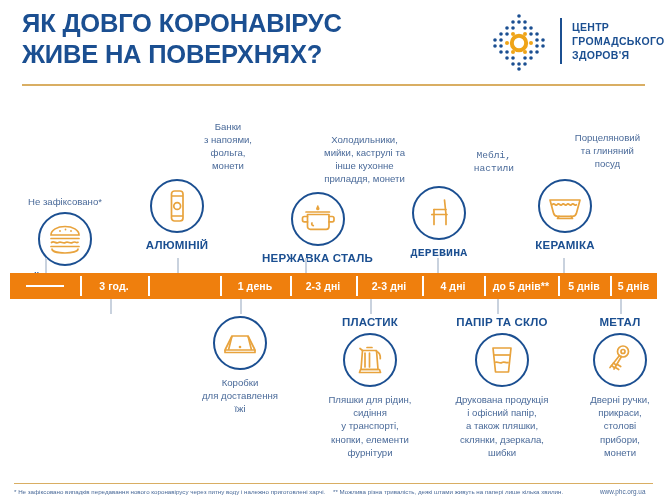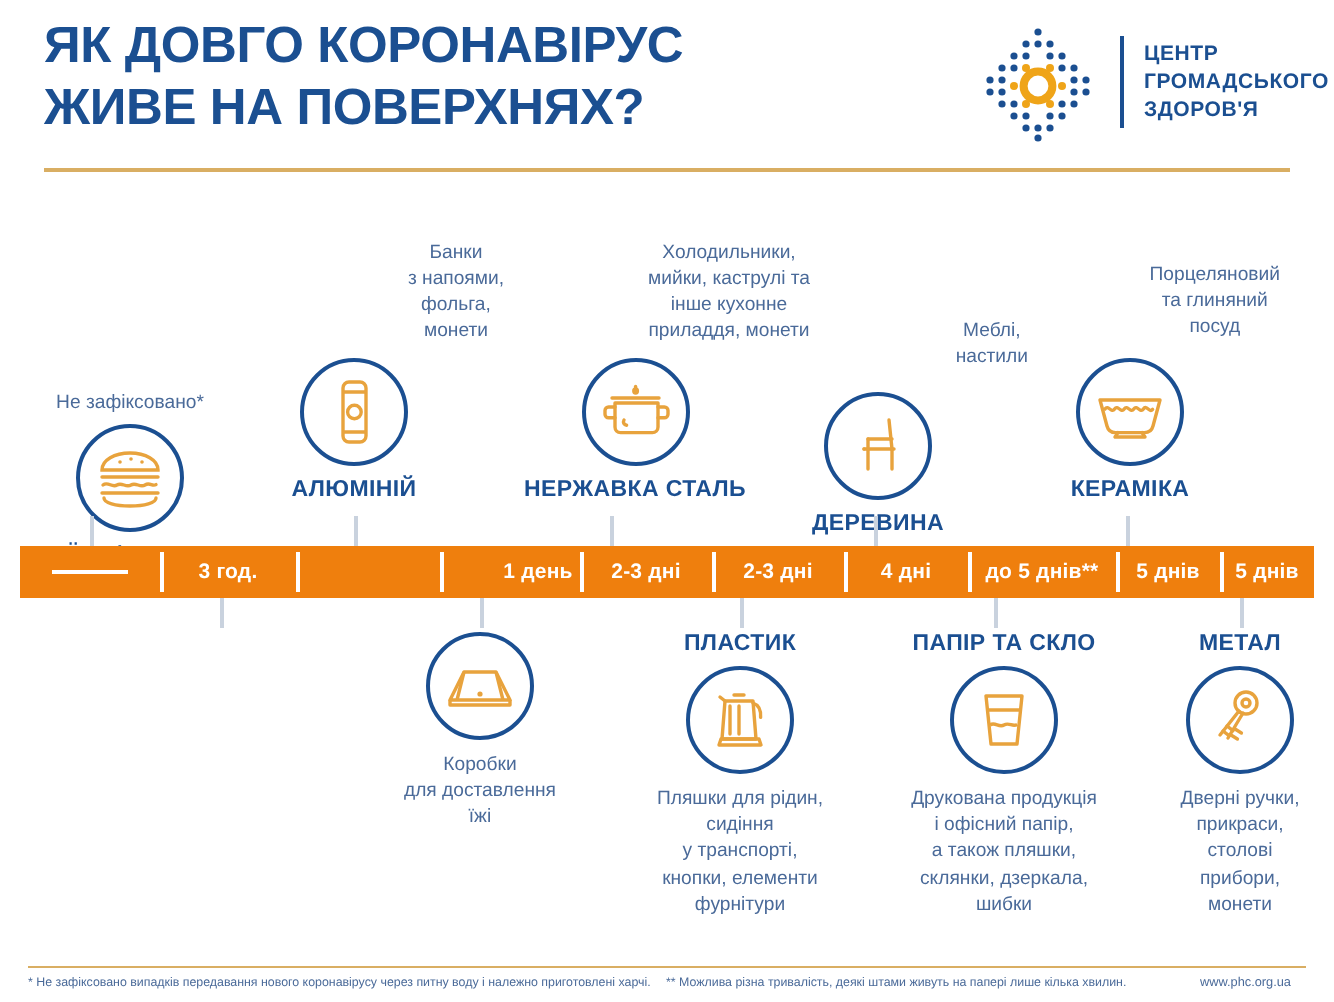--- a/index.html
+++ b/index.html
@@ -187,41 +187,41 @@
           <rect x="8.5" y="3" width="11.5" height="30" rx="3"></rect>
           <path d="M8.5 8h11.5M8.5 28h11.5"></path>
           <circle cx="14.2" cy="18" r="3.4"></circle>
         </g>
       </svg>
     </div>
     <div class="cat-label">АЛЮМІНІЙ</div>
   </div>
 
   <div class="item top-item" style="left:230px;top:117px;width:175px;">
-    <div class="desc" style="height:58px;white-space:pre-line;display:flex;align-items:flex-end;justify-content:center;flex-direction:column;">Холодильники,
+    <div class="desc" style="height:58px;white-space:pre-line;display:flex;align-items:flex-end;justify-content:center;flex-direction:column;margin-top:13px;">Холодильники,
 мийки, каструлі та
 інше кухонне
 приладдя, монети</div>
     <div class="circle">
       <svg width="38" height="32" viewBox="0 0 38 32">
         <g fill="none" stroke="#e8a33d" stroke-width="1.7" stroke-linejoin="round" stroke-linecap="round">
           <path d="M18.8 4.5c-1.2 0-1.2 2 0 2 1.2 0 1.2-2 0-2z"></path>
           <path d="M18.8 4.2v-1"></path>
           <path d="M7 9h23.5"></path>
           <path d="M8.5 11.5h21.5v12c0 1.6-1.3 2.8-2.8 2.8H11.3c-1.6 0-2.8-1.2-2.8-2.8z"></path>
           <path d="M8.5 13.5H5.3c-1 0-1.8.8-1.8 1.8v1.8c0 1 .8 1.8 1.8 1.8h3.2"></path>
           <path d="M30 13.5h3.2c1 0 1.8.8 1.8 1.8v1.8c0 1-.8 1.8-1.8 1.8H30"></path>
           <path d="M13 20c-.7 1.3 0 2.4 1.3 2.6"></path>
         </g>
       </svg>
     </div>
     <div class="cat-label">НЕРЖАВКА СТАЛЬ</div>
   </div>
 
-  <div class="item top-item" style="left:364px;top:152px;">
+  <div class="item top-item" style="left:364px;top:142px;font-family:Liberation Mono, monospace;">
     <div class="desc" style="height:40px;white-space:pre-line;display:flex;align-items:flex-end;justify-content:center;flex-direction:column;">Меблі,
 настили</div>
     <div class="circle">
       <svg width="30" height="34" viewBox="0 0 30 34">
         <g fill="none" stroke="#e8a33d" stroke-width="1.7" stroke-linecap="round">
           <path d="M10 13.5h12"></path>
           <path d="M8 18.5h15"></path>
           <path d="M10 13.5v15"></path>
           <path d="M22 18.5v10"></path>
           <path d="M22 18.5L20.5 4"></path>
@@ -261,21 +261,21 @@
   <div class="tick tick-down" style="left:620px;"></div>
 
   <div class="bar">
     <div class="seg" style="left:0px;width:70px;">
       <span class="dash"></span>
     </div>
     <div class="divider" style="left:70px;"></div>
     <div class="seg" style="left:70px;width:68px;">3 год.</div>
     <div class="divider" style="left:138px;"></div>
     <div class="divider" style="left:210px;"></div>
-    <div class="seg" style="left:210px;width:70px;padding-left:14px;">1 день</div>
+    <div class="seg" style="left:210px;width:70px;">1 день</div>
     <div class="divider" style="left:280px;"></div>
     <div class="seg" style="left:280px;width:66px;">2-3 дні</div>
     <div class="divider" style="left:346px;"></div>
     <div class="seg" style="left:346px;width:66px;">2-3 дні</div>
     <div class="divider" style="left:412px;"></div>
     <div class="seg" style="left:412px;width:62px;">4 дні</div>
     <div class="divider" style="left:474px;"></div>
     <div class="seg" style="left:474px;width:74px;">до 5 днів**</div>
     <div class="divider" style="left:548px;"></div>
     <div class="seg" style="left:548px;width:52px;">5 днів</div>

